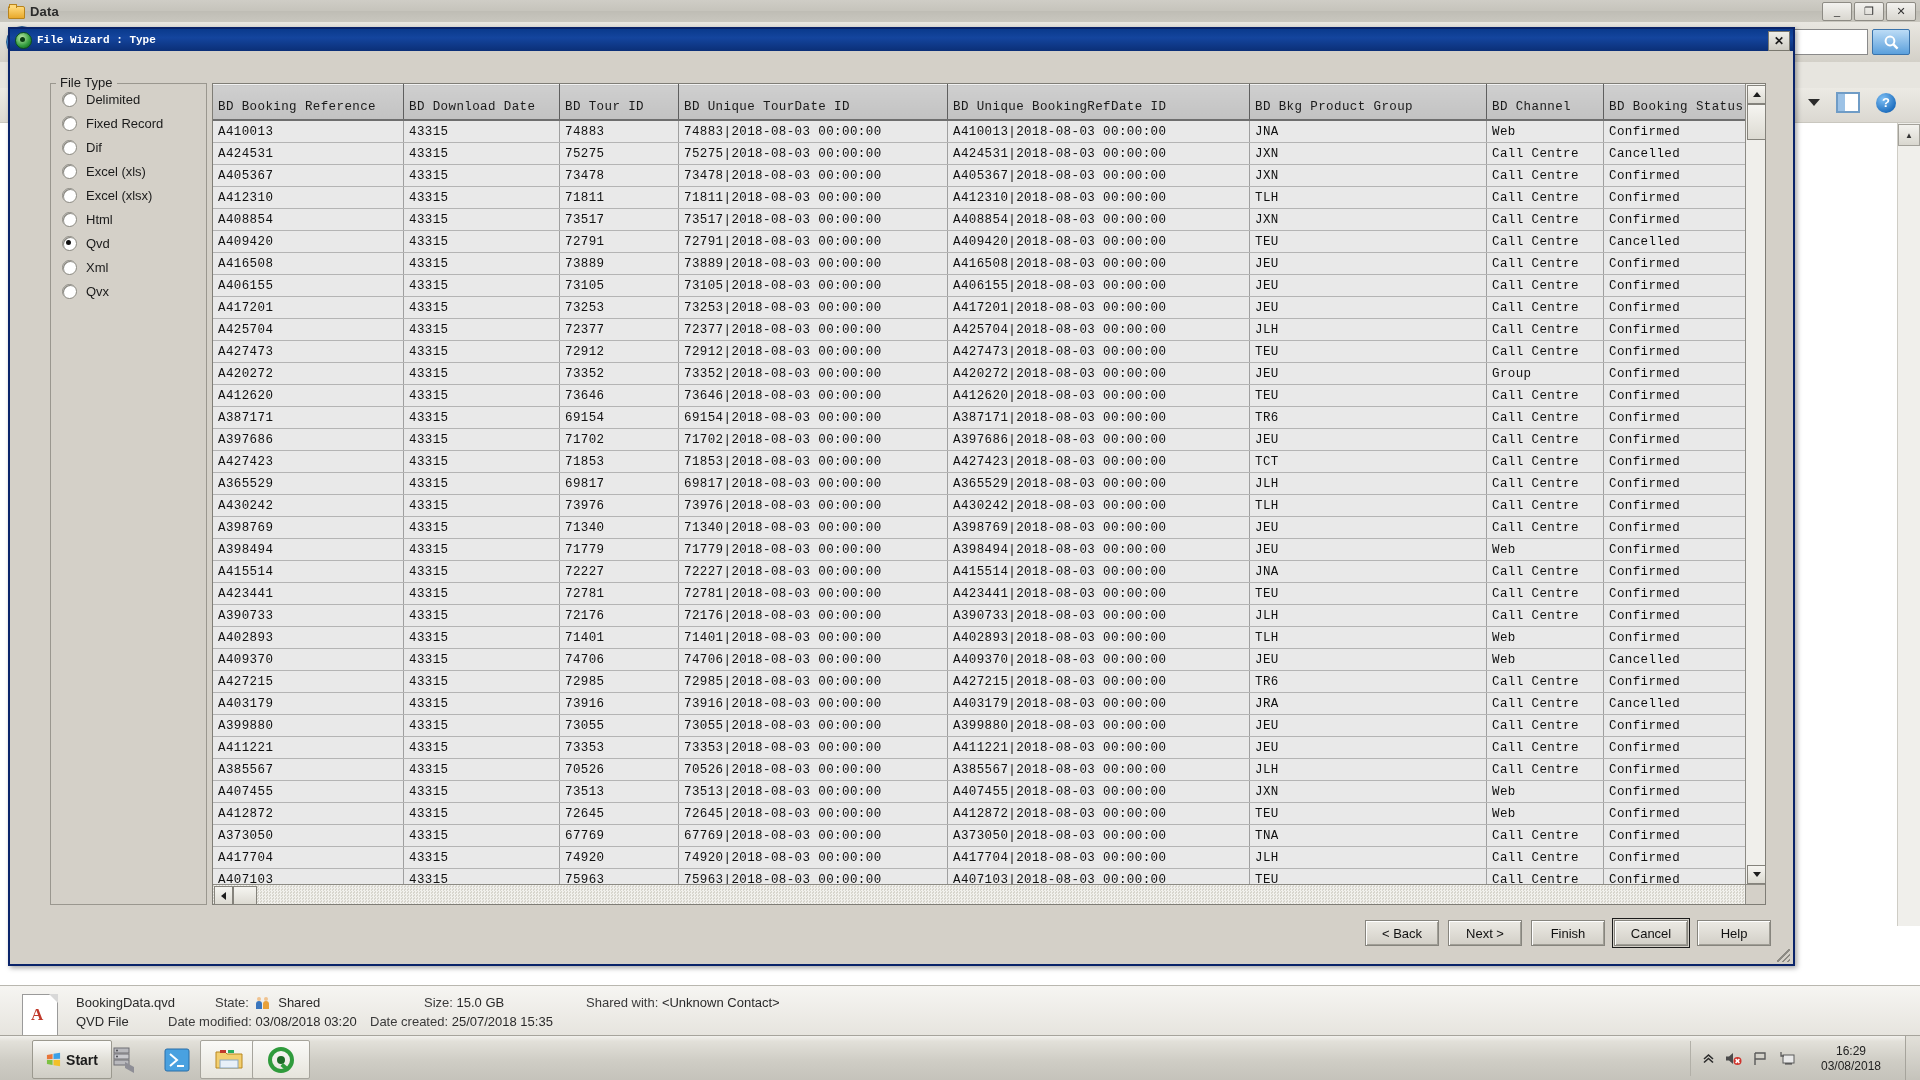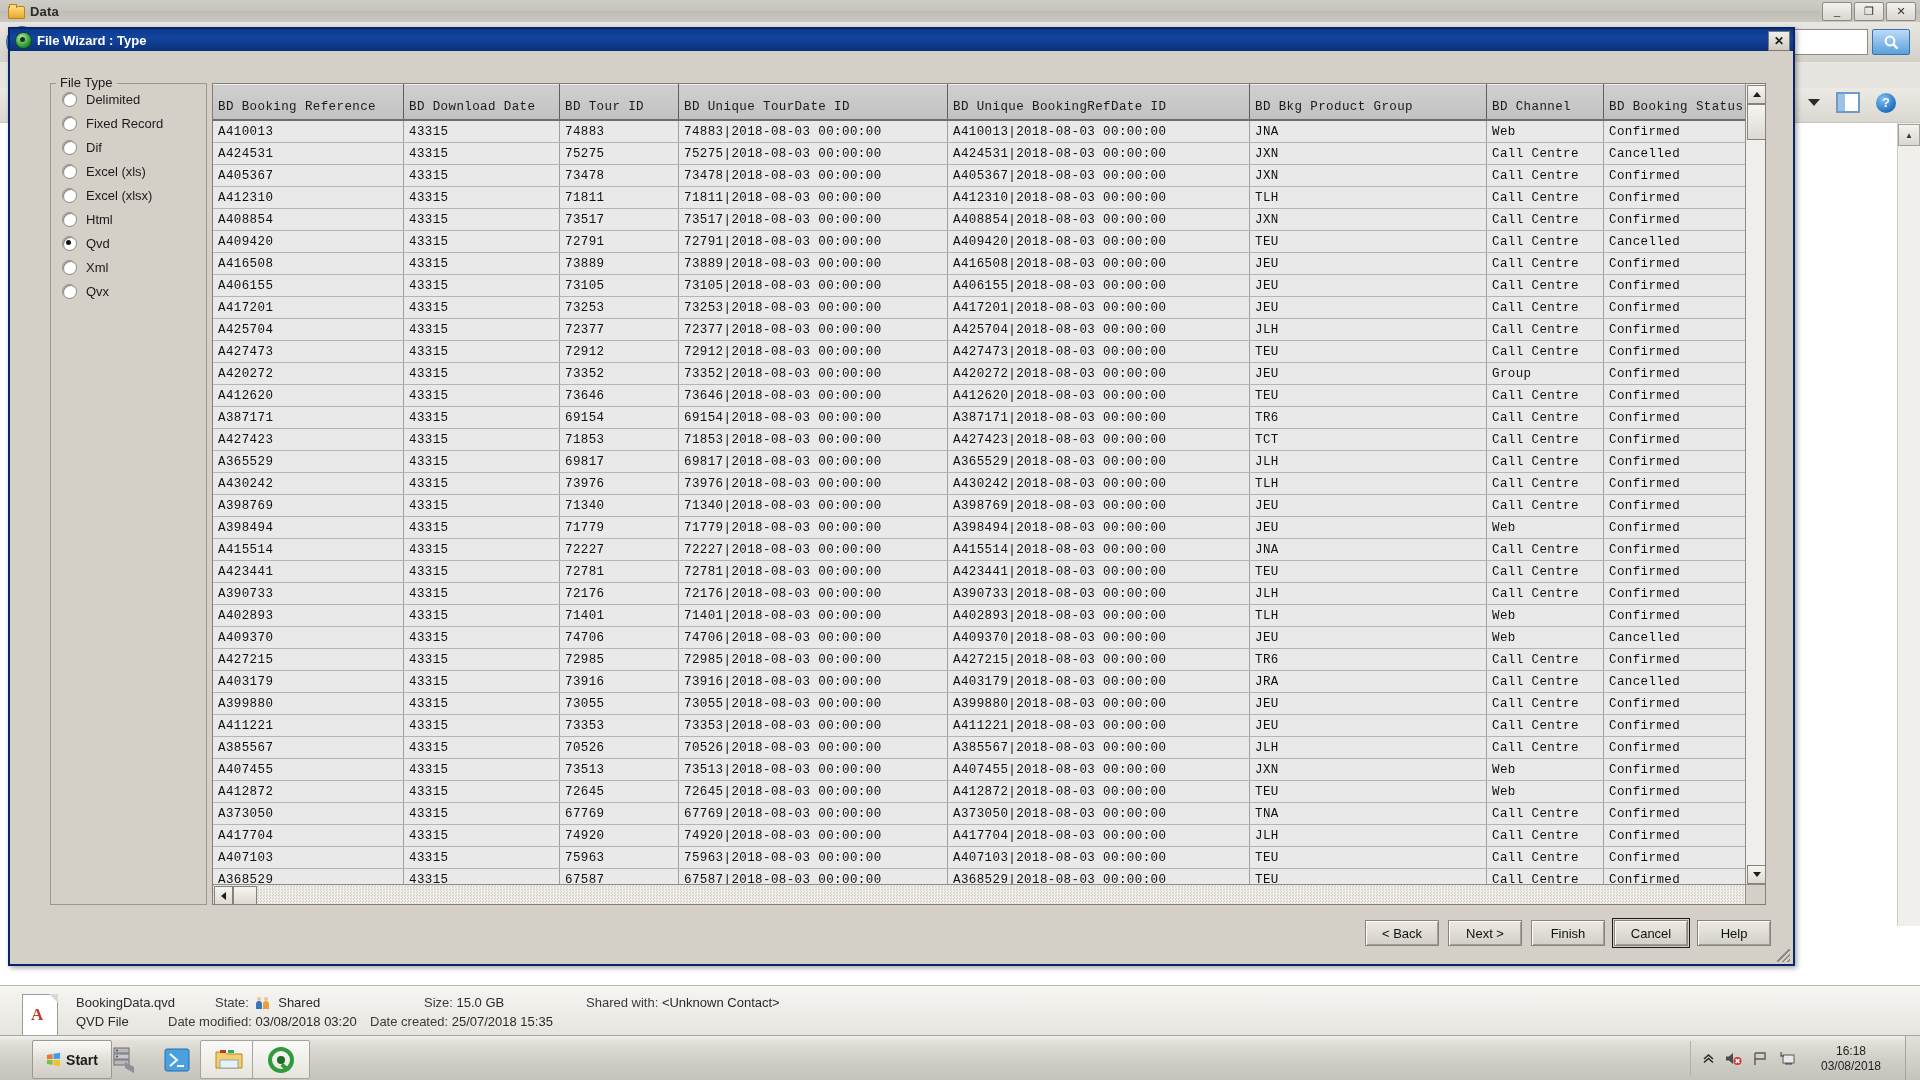--- a/index.html
+++ b/index.html
@@ -240,21 +240,21 @@
   }
   .dlg-title-ico{
     width:15px;height:15px;margin-left:5px;margin-right:5px;border-radius:50%;
     background:radial-gradient(circle at 38% 32%,#bfe9a8,#2f9b3c 60%,#0e5c1c);
     border:1px solid #0d4d18;position:relative;
   }
   .dlg-title-ico:after{
     content:"";position:absolute;left:4px;top:4px;width:5px;height:5px;border-radius:50%;
     background:#0a3f12;
   }
-  .dlg-title-txt{color:#fff;font-weight:700;font-size:13px;}
+  .dlg-title-txt{color:#fff;font-weight:700;font-size:11px;font-family:Liberation Mono, monospace;}
   .dlg-close{
     position:absolute;right:3px;top:2px;width:20px;height:18px;
     background:linear-gradient(to bottom,#efefe9,#cdcbc3);
     border:1px solid #7b7970;
     display:flex;align-items:center;justify-content:center;
     font-size:12px;font-weight:700;color:#1a1a1a;line-height:1;
   }
 
   
   .group-box{
@@ -652,20 +652,30 @@
                 <td class="c6">Call Centre</td>
                 <td class="c7">Confirmed</td>
               </tr>
               <tr>
                 <td class="c0">A387171</td>
                 <td class="c1">43315</td>
                 <td class="c2">69154</td>
                 <td class="c3">69154|2018-08-03 00:00:00</td>
                 <td class="c4">A387171|2018-08-03 00:00:00</td>
                 <td class="c5">TR6</td>
+                <td class="c6">Call Centre</td>
+                <td class="c7">Confirmed</td>
+              </tr>
+              <tr>
+                <td class="c0">A397686</td>
+                <td class="c1">43315</td>
+                <td class="c2">71702</td>
+                <td class="c3">71702|2018-08-03 00:00:00</td>
+                <td class="c4">A397686|2018-08-03 00:00:00</td>
+                <td class="c5">JEU</td>
                 <td class="c6">Call Centre</td>
                 <td class="c7">Confirmed</td>
               </tr>
               <tr>
                 <td class="c0">A427423</td>
                 <td class="c1">43315</td>
                 <td class="c2">71853</td>
                 <td class="c3">71853|2018-08-03 00:00:00</td>
                 <td class="c4">A427423|2018-08-03 00:00:00</td>
                 <td class="c5">TCT</td>
@@ -1007,20 +1017,20 @@
       <span>
         <svg class="tray-ico" width="17" height="15" viewBox="0 0 17 15">
           <rect x="4" y="4" width="11" height="8" fill="#e9e9e9" stroke="#5a5a5a"></rect>
           <path d="M2 1 v4 h3" fill="none" stroke="#5a5a5a" stroke-width="1.3"></path>
           <rect x="6" y="12" width="7" height="1.6" fill="#5a5a5a"></rect>
         </svg>
       </span>
     </div>
 
     <div class="clock">
-      <div>16:18</div>
+      <div>16:29</div>
       <div>03/08/2018</div>
     </div>
 
     <div class="show-desktop"></div>
   </div>
 
 </div>
 
 </body></html>

